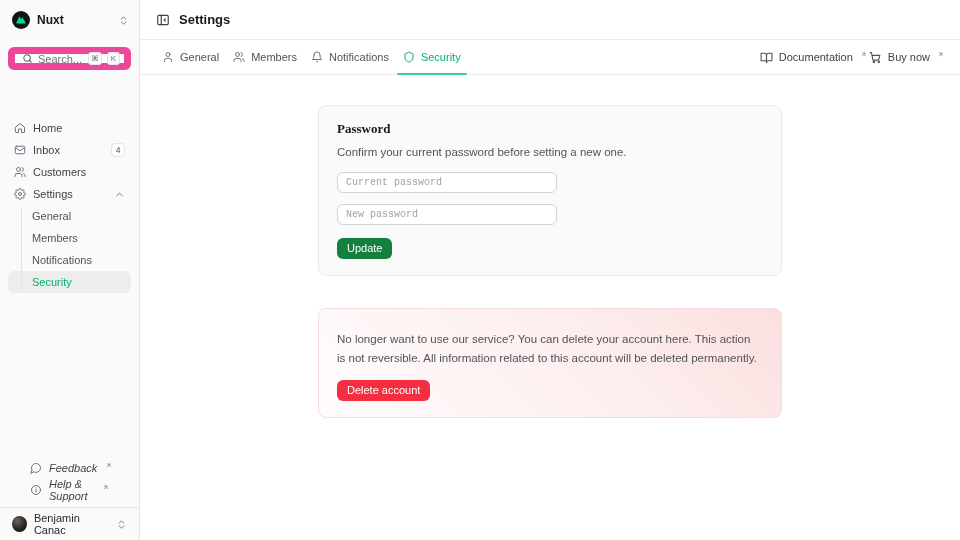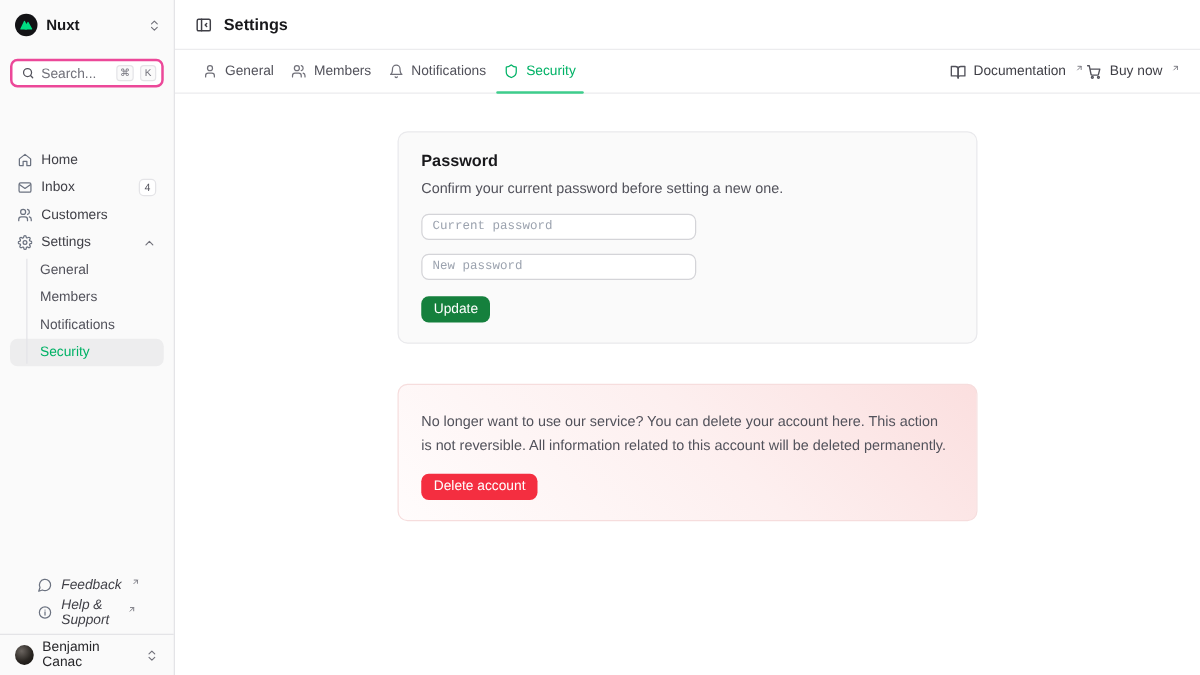--- a/index.html
+++ b/index.html
@@ -21,21 +21,21 @@
   .logo-badge {
     width:18px; height:18px; border-radius:50%; background:#131316;
     display:flex; align-items:center; justify-content:center;
   }
   .brand-name { font-size:12px; font-weight:700; color:#18181b; }
   .sb-header .selector-icon { margin-left:auto; color:#71717a; }
 
   .sb-search { margin:7px 8px 11px; }
   .search-box {
     height:23px; display:flex; align-items:center; gap:5px;
-    background:#fff; border:2px solid #ec4899; border-radius:6px;
+    background:#fff; border:7px solid #ec4899; border-radius:6px;
     padding:0 4px 0 7px; color:#71717a; cursor:text;
   }
   .search-box .ph { flex:1; font-size:11px; color:#71717a; }
   .kbd {
     min-width:13px; height:13px; padding:0 2px; border:1px solid #e4e4e7; border-radius:3px;
     background:#fafafa; color:#71717a; font-size:8px; line-height:11px; text-align:center;
   }
 
   .sb-nav { padding:0 8px;margin-top:36px; }
   .nav-item {
@@ -111,21 +111,21 @@
     border-radius:8px; padding:15px 18px 16px;
   }
   .card-password {
     background:#fafafa; border:1px solid #e9e9ec;
   }
   .card-account {
     margin-top:32px;
     background:linear-gradient(225deg, #fbdfdf 0%, #fdefef 45%, #fffcfc 100%);
     border:1px solid #f6dddd;
   }
-  .card-title { font-size:13px; font-weight:700; color:#18181b; }
+  .card-title { font-size:13px; font-weight:700; color:#18181b;font-family:Liberation Serif, serif; }
   .card-desc { margin-top:6px; font-size:11.5px; line-height:1.6; color:#52525b; max-width:424px; }
 
   .field { margin-top:11px; }
   .field input {
     width:220px; height:21px; padding:0 8px;
     border:1px solid #d4d4d8; border-radius:6px; background:#fff;
     font-family:Liberation Mono, monospace; font-size:10px; color:#27272a; outline:none;
   }
   .field input::placeholder { color:#9ca3af; }
 

